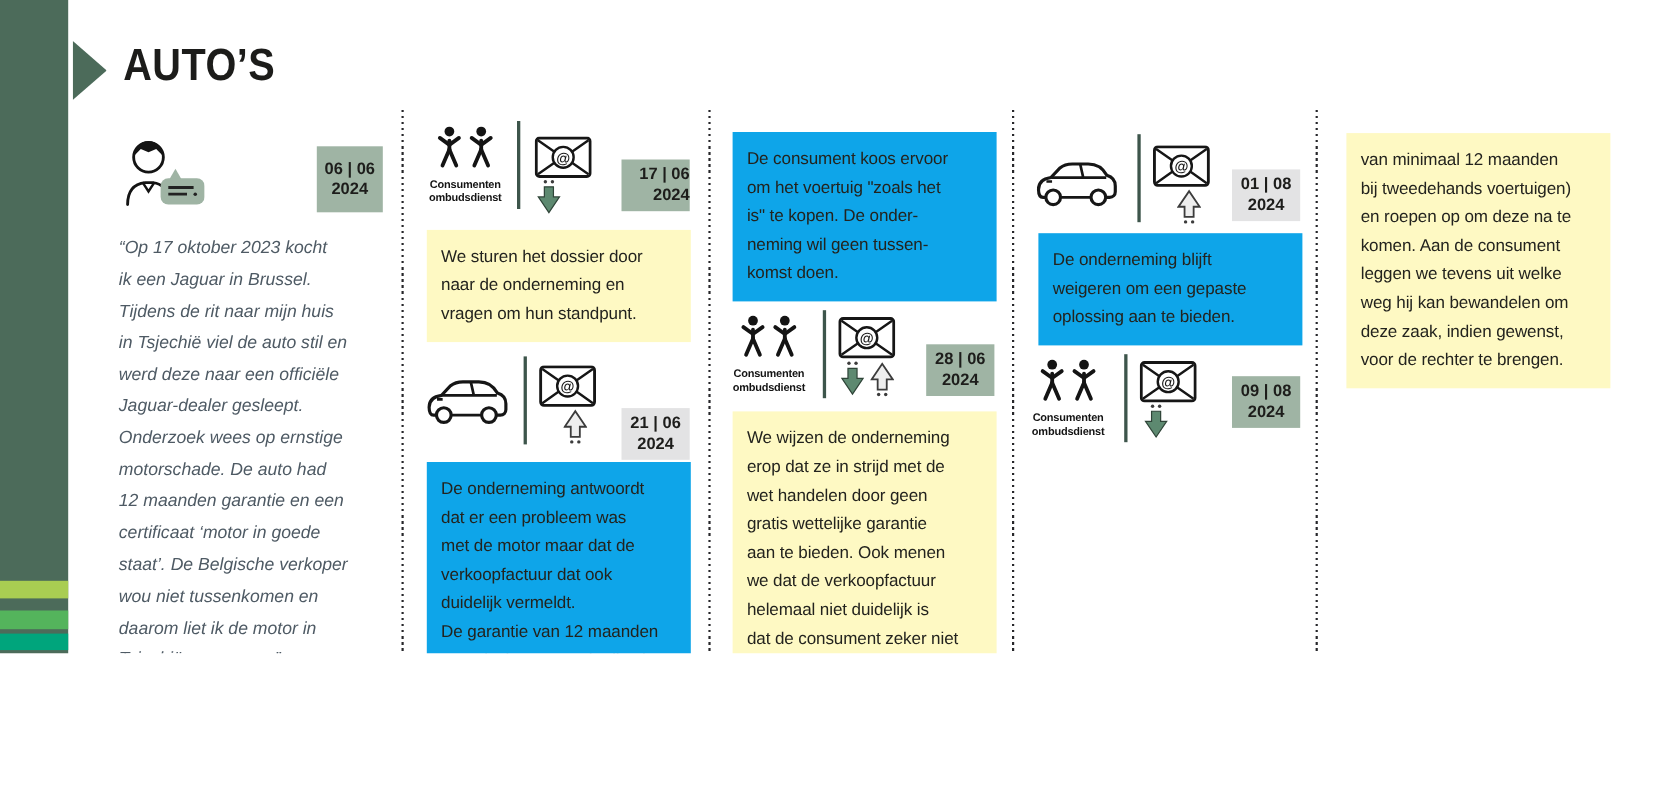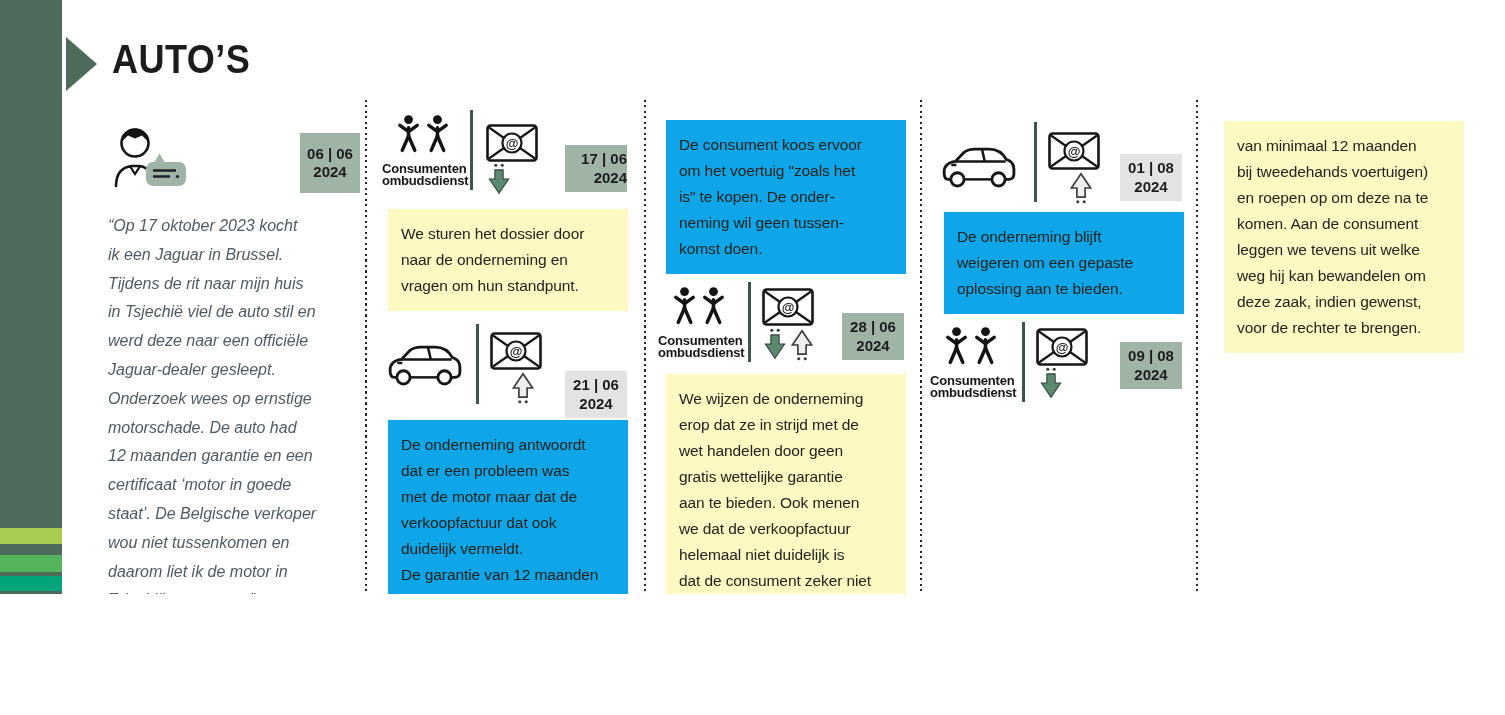--- a/index.html
+++ b/index.html
@@ -24,21 +24,21 @@
        padding:12px 13px;color:#23231e;}
   .box.green{background:#fef9c3;}
   .box.gray{background:#0ea5e9;}
   
   .badge{width:62px;height:47px;display:flex;flex-direction:column;align-items:center;
          justify-content:center;font-weight:bold;font-size:15px;line-height:18.5px;color:#1d1d1b;}
   .badge.green{background:#9fb4a4;}
   .badge.gray{background:#e3e3e4;}
   #badge-intro{width:60px;height:60px;}
   
-  .cap{width:82px;text-align:center;font-size:13px;line-height:11.5px;font-weight:600;
+  .cap{width:82px;text-align:center;font-size:10px;line-height:11.5px;font-weight:600;
        color:#141414;letter-spacing:-.2px;}
   
   #quote{left:108px;top:212px;width:268px;font-size:16px;line-height:28.8px;
          font-style:italic;color:#4e5a64;white-space:pre-line;}
   svg{display:block;}
 </style>
 </head>
 <body>
 
 <svg width="0" height="0" style="position:absolute" aria-hidden="true">
@@ -108,21 +108,21 @@
   <div class="abs stripe" style="top:576px;height:15px;background:#00a57c;"></div>
   <div class="abs stripe" style="top:597px;height:18px;background:#006f67;"></div>
   <div class="abs stripe" style="top:651px;height:17px;background:#4d7340;"></div>
   <div class="abs" id="chevron"></div>
 
   <div class="abs" id="title">AUTO’S</div>
 
   <svg class="abs" style="left:108px;top:122px;width:78px;height:66px;">
       <use href="#i-person-bubble"></use>
     </svg>
-  <div class="abs badge green" id="badge-intro" style="left:300px;top:133px;">
+  <div class="abs badge green" id="badge-intro" style="left:288px;top:133px;">
     <span>06 | 06</span>
     <span>2024</span>
   </div>
   <div class="abs" id="quote">“Op 17 oktober 2023 kocht
 ik een Jaguar in Brussel.
 Tijdens de rit naar mijn huis
 in Tsjechië viel de auto stil en
 werd deze naar een officiële
 Jaguar-dealer gesleept.
 Onderzoek wees op ernstige

